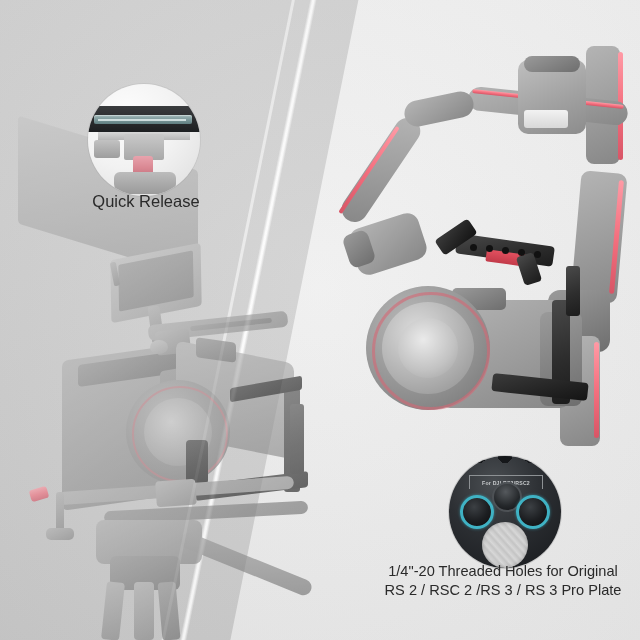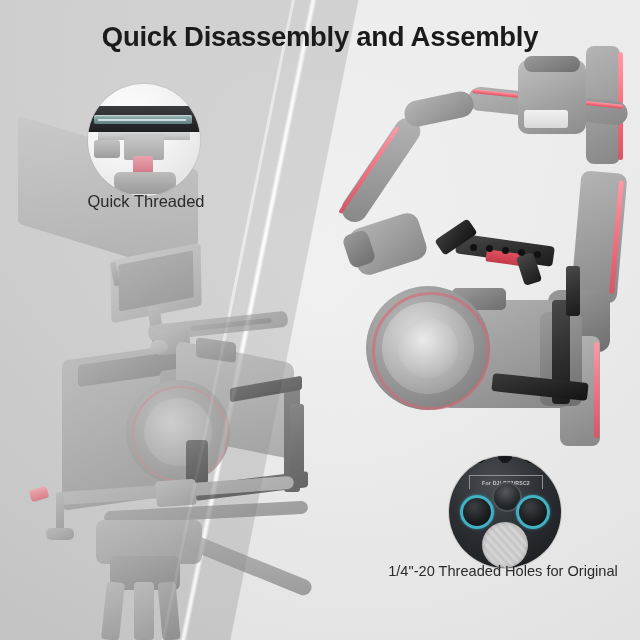--- a/index.html
+++ b/index.html
@@ -381,23 +381,23 @@
     <div class="top-notches"></div>
     <div class="engrave">For DJI RS2/RSC2</div>
     <div class="hole hole-center"></div>
     <div class="hole hole-left"></div>
     <div class="hole-ring ring-left"></div>
     <div class="hole hole-right"></div>
     <div class="hole-ring ring-right"></div>
     <div class="pad-disc"></div>
   </div>
 
-  <div class="headline">Quick Disassembly and Assembly</div>
 
   <div class="caption caption-left">
-    <span class="l1">Quick Threaded</span>
+    <span class="l1">Quick Release</span>
   </div>
 
   <div class="caption caption-right">
     <span class="l1">1/4"-20 Threaded Holes for Original</span>
+    <span class="l2">RS 2 / RSC 2 /RS 3 / RS 3 Pro Plate</span>
   </div>
 
 </div>
 
 </body></html>

